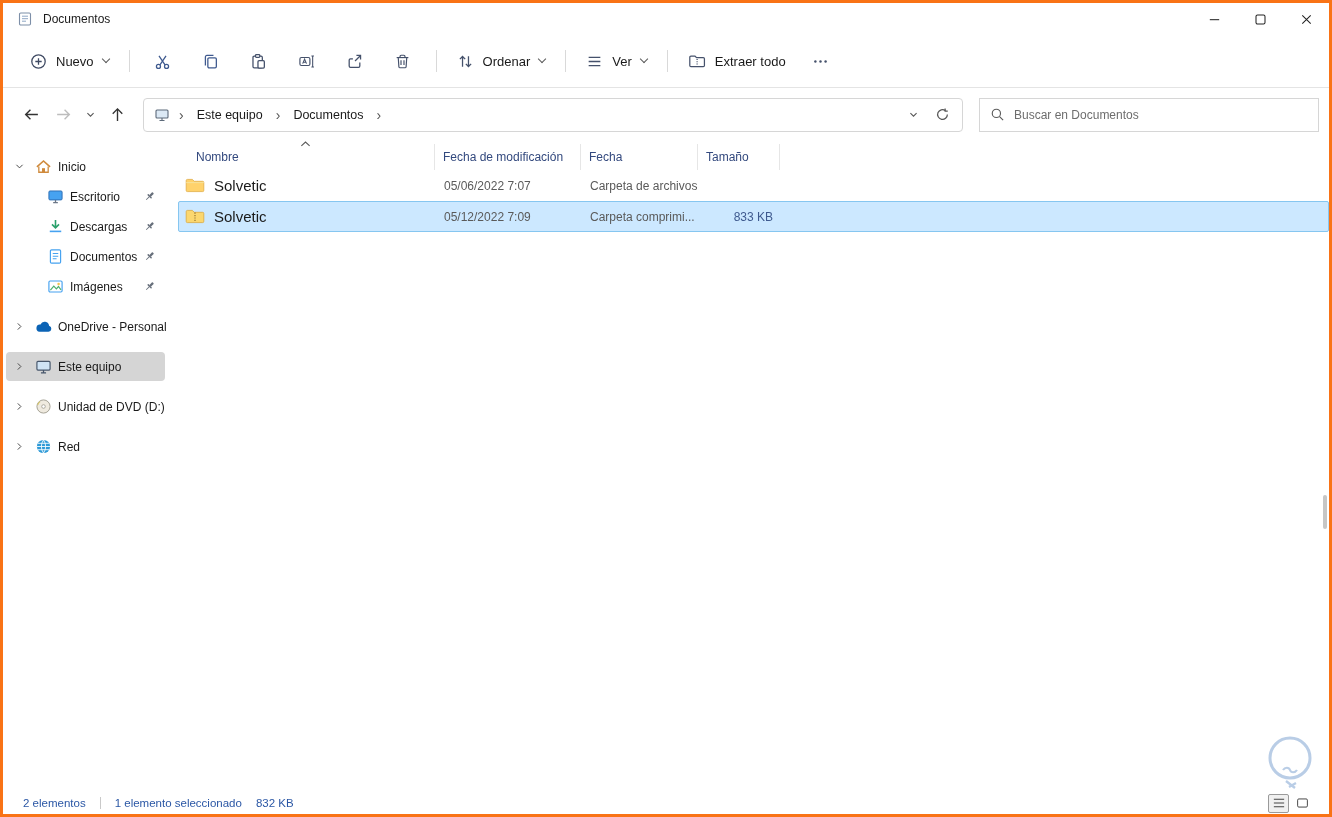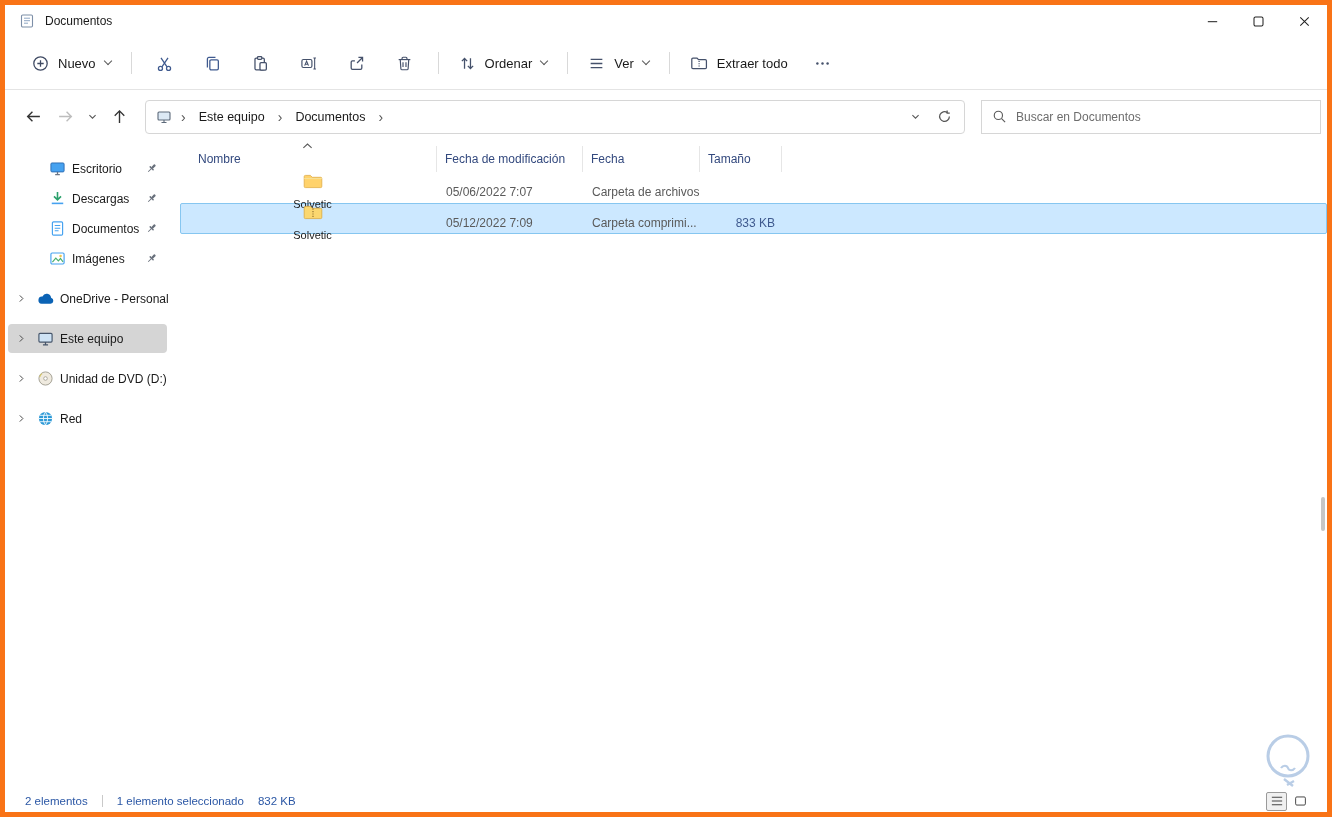--- a/index.html
+++ b/index.html
@@ -1,21 +1,21 @@
 <!DOCTYPE html>
 <html><head>
 <meta charset="utf-8">
 <style>
   * { margin:0; padding:0; box-sizing:border-box; }
   html,body { background:#dcdcdc; }
   button { background:none; border:none; font:inherit; color:inherit; }
   .window {
     position:relative; width:1332px; height:817px; background:#fff;
     font-family:"Liberation Sans", sans-serif; font-size:12px; color:#1a1a1a;
-    border:5px solid #f97316; overflow:hidden;
+    border:3px solid #f97316; overflow:hidden;
   }
   
   .titlebar { position:absolute; top:0; left:0; right:0; height:32px; display:flex; align-items:center; background:#fff; }
   .titlebar .app-icon { margin-left:14px; display:flex; }
   .titlebar .title { margin-left:10px; font-size:12px; }
   .win-controls { position:absolute; right:0; top:0; height:32px; display:flex; }
   .win-btn { width:46px; height:32px; display:flex; align-items:center; justify-content:center; }
   
   .toolbar { position:absolute; top:32px; left:0; right:0; height:53px; display:flex; align-items:center; padding-left:16px; background:#fff; border-bottom:1px solid #e4e4e4; }
   .tb-btn { display:flex; align-items:center; gap:9px; height:36px; padding:0 11px; border-radius:4px; font-size:13px; }
@@ -45,21 +45,21 @@
   .side-item .pin { position:absolute; right:9px; display:flex; }
   .side-item.selected { background:#d5d5d5; }
   .side-item.gap { margin-top:11px; }
   .main { flex:1; padding-left:10px; position:relative; }
   .list-header { display:grid; grid-template-columns:257px 146px 117px 82px; height:28px; margin-top:1px; }
   .hcell { position:relative; display:flex; align-items:center; color:#33497e; border-right:1px solid #e6e6e6; font-size:12px; height:26px; margin-top:2px; }
   .hcell .hpad { padding-left:8px; }
   .hcell.name .hpad { padding-left:18px; }
   .sort-caret { position:absolute; top:-4px; left:122px; display:flex; }
   .row { display:grid; grid-template-columns:257px 146px 117px 82px; height:31px; align-items:center; border:1px solid transparent; border-radius:2px; }
-  .row .name { display:flex; align-items:center; gap:9px; padding-left:6px; font-size:11px;flex-direction:column; }
+  .row .name { display:flex; gap:9px; padding-left:6px; font-size:15px; }
   .row .meta { color:#5a5a5a; font-size:12px; padding-left:8px; }
   .row .size { color:#3f5a8f; font-size:12px; text-align:right; padding-right:8px; }
   .row.selected { background:#cce8ff; border-color:#86c6f0; }
   
   .statusbar { position:absolute; left:0; right:0; bottom:0; height:22px; display:flex; align-items:center; padding:0 16px 0 20px; font-size:11.5px; color:#2b57a5; background:#fff; }
   .sb-item { margin-right:14px; white-space:nowrap; }
   .sb-divider { width:1px; height:12px; background:#c9c9c9; margin-right:14px; }
   .sb-views { margin-left:auto; display:flex; gap:3px; }
   .sb-view-btn { width:21px; height:19px; display:flex; align-items:center; justify-content:center; border:1px solid transparent; border-radius:2px; }
   .sb-view-btn.active { border-color:#9a9a9a; background:#f0f0f0; }
@@ -260,20 +260,35 @@
             <path d="M10.2 10.2 14 14"></path>
           </svg>
         </span>
       <input placeholder="Buscar en Documentos" style="">
     </div>
   </div>
 
   <div class="body">
 
     <div class="sidebar">
+      <div class="side-item">
+        <span class="chevron">
+            <svg width="11" height="11" viewBox="0 0 16 16" fill="none" stroke="#444" stroke-width="1.4">
+              <path d="M3.5 5.5 8 10l4.5-4.5"></path>
+            </svg>
+          </span>
+        <span class="s-icon">
+            <svg width="17" height="17" viewBox="0 0 16 16" fill="none">
+              <path d="M1.8 8.3 8 2.8l6.2 5.5" stroke="#cf8a3c" stroke-width="1.5"></path>
+              <path d="M3.6 8v5.4h8.8V8" stroke="#cf8a3c" stroke-width="1.2"></path>
+              <rect x="6.6" y="9.6" width="2.8" height="3.8" fill="#cf8a3c"></rect>
+            </svg>
+          </span>
+        <span class="s-label">Inicio</span>
+      </div>
       <div class="side-item indent">
         <span class="s-icon">
             <svg width="17" height="17" viewBox="0 0 16 16">
               <rect x="1.8" y="2.8" width="12.4" height="8.4" rx="1" fill="#46a2f0" stroke="#2d6db3" stroke-width="0.9"></rect>
               <path d="M5.8 13.8h4.4M8 11.2v2.6" stroke="#6b7687" stroke-width="1.2" fill="none"></path>
             </svg>
           </span>
         <span class="s-label">Escritorio</span>
         <span class="pin">
             <svg width="13" height="13" viewBox="0 0 16 16" fill="#68707c">

